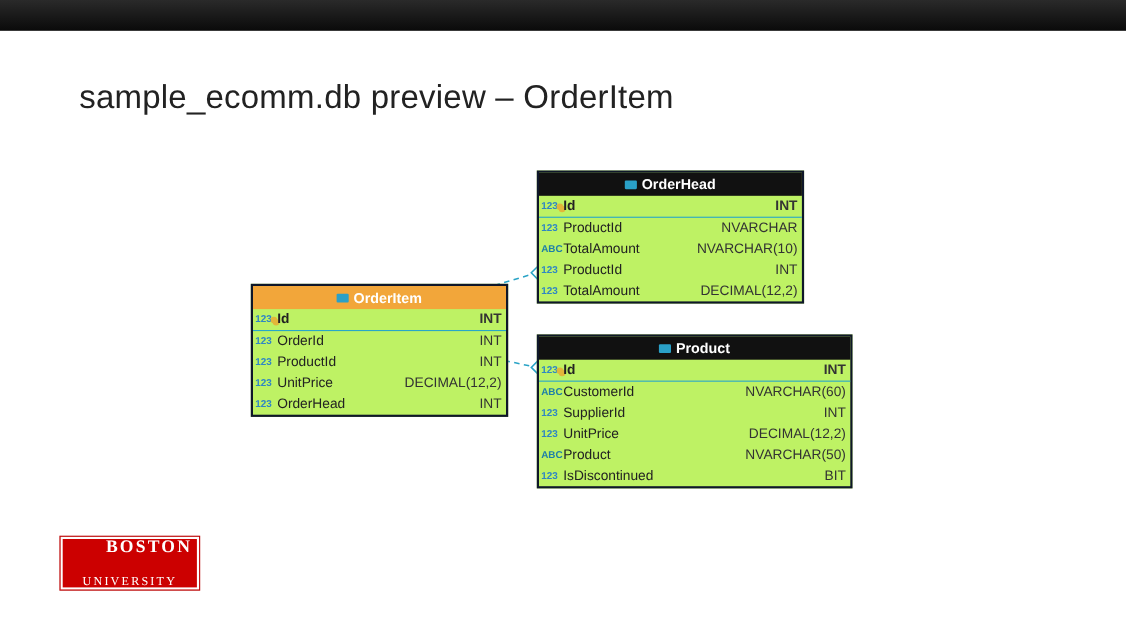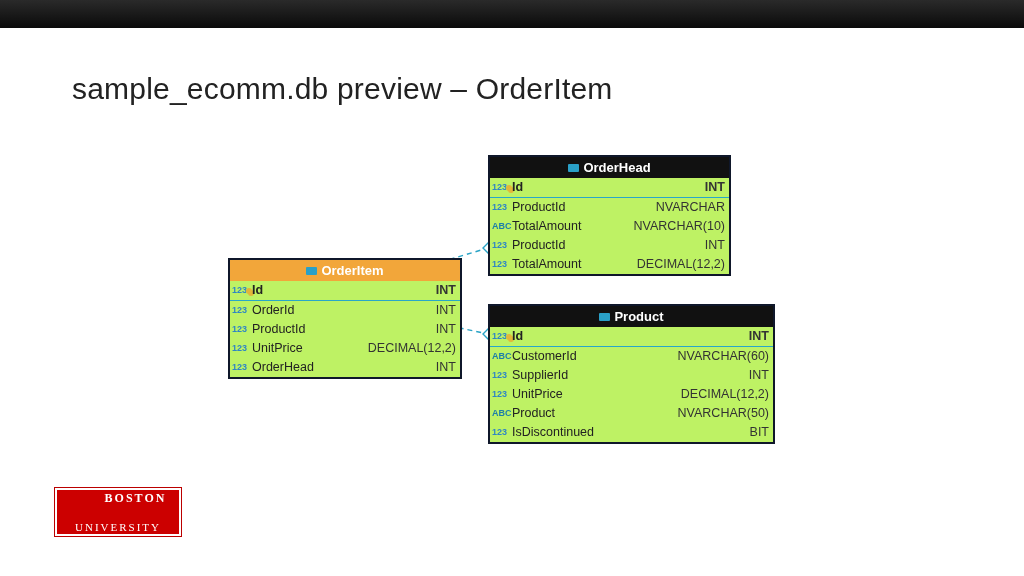--- a/index.html
+++ b/index.html
@@ -119,21 +119,21 @@
     border: 2px solid #fff;
     outline: 1px solid #b00;
     color: #fff;
     display: flex;
     flex-direction: column;
     align-items: center;
     justify-content: center;
     line-height: 1;
     font-family: "Times New Roman", serif;
   }
-  .bu-logo .l1 { font-size: 12px; letter-spacing: 2px; font-weight: 600; margin-left: 35px; }
+  .bu-logo .l1 { font-size: 16px; letter-spacing: 2px; font-weight: 600; margin-left: 35px; }
   .bu-logo .l2 { font-size: 11px; letter-spacing: 2px; margin-top: 18px; }
 </style>
 </head>
 <body>
 
 <div class="topbar"></div>
 
 <div class="title">sample_ecomm.db preview – OrderItem</div>
 
 <div class="canvas">

